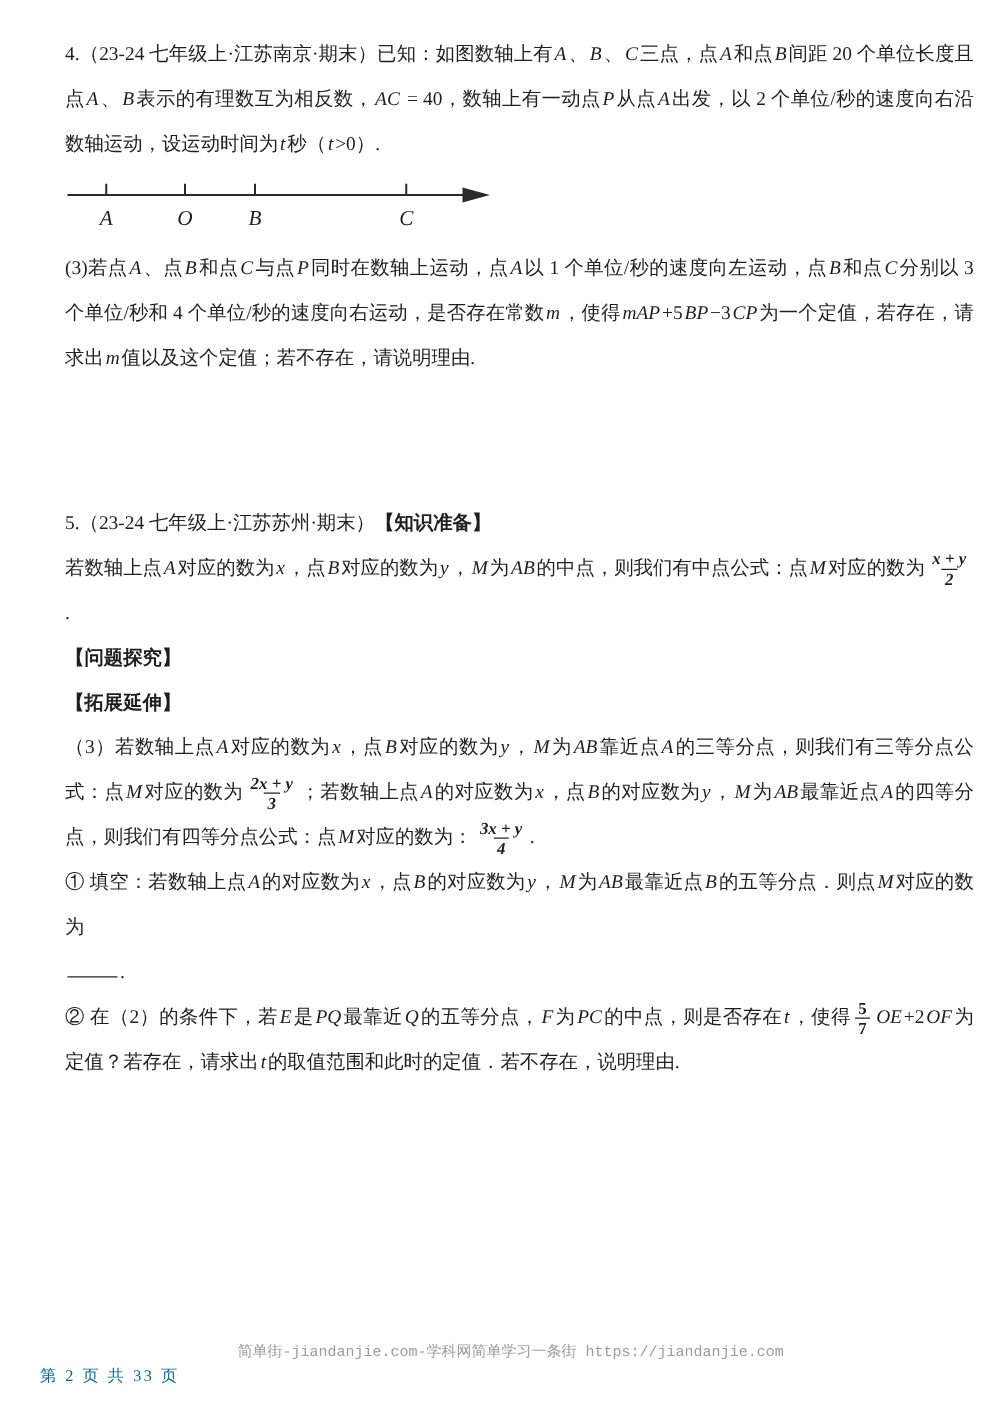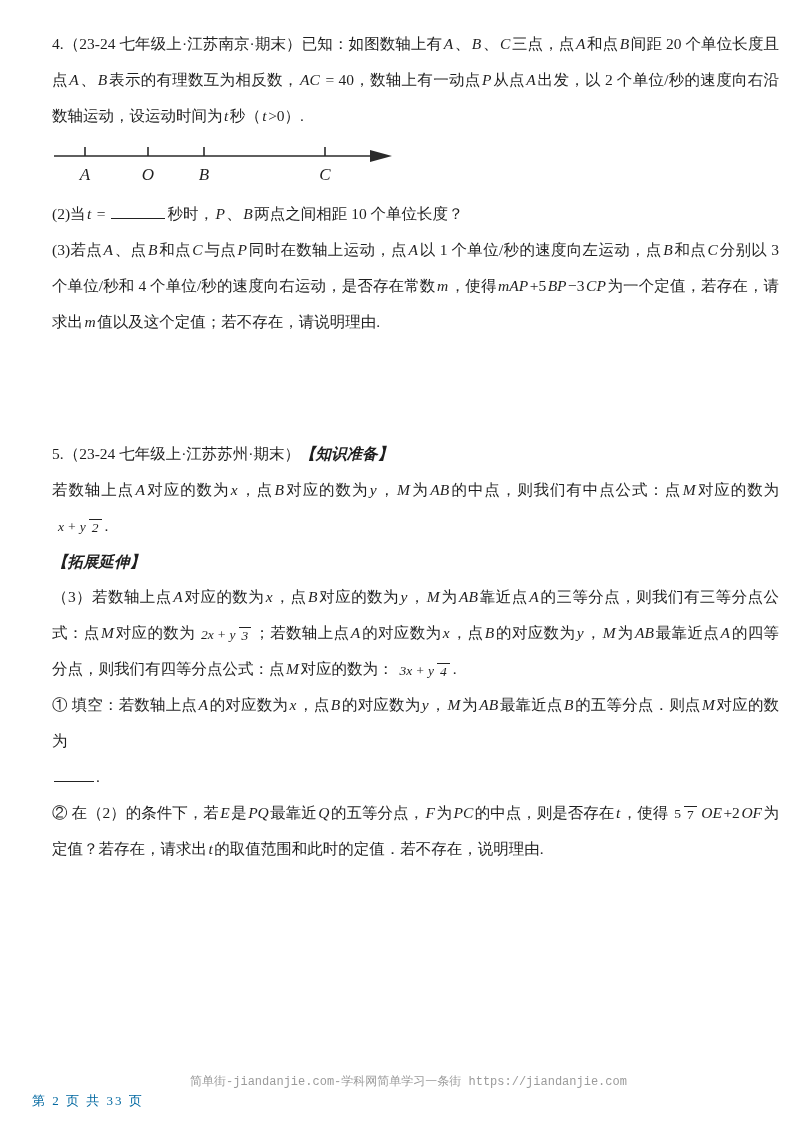--- a/index.html
+++ b/index.html
@@ -14,37 +14,38 @@
     padding:26px 26px 4px 40px;
     margin-left:12px;
   }
   p.line{
     margin:0;
     font-size:15.5px;
     line-height:2.32;
     text-align:justify;
   }
   .mi{font-style:italic;padding:0 1.5px;font-family:"Liberation Serif",serif;}
-  .bd{font-weight:700;font-style:italic;}
+  .bd{font-weight:700;}
   .blank{
     display:inline-block;
     border-bottom:1.4px solid #222;
     height:15px;
     vertical-align:baseline;
     margin:0 2px;
   }
   sup.sup{font-size:9.5px;line-height:0;}
   .frac{
     display:inline-flex;
-    flex-direction:row;
-    align-items:flex-start;
+    flex-direction:column;
+    align-items:center;
     vertical-align:middle;
     line-height:1.15;
     font-size:13.5px;
     margin:0 3px;
+    font-weight:bold;
   }
   .frac.it{font-style:italic;}
   .frac .fd{border-top:1px solid #222;padding:0 3px;}
   .frac .fn{padding:0 3px;}
   .numberline{margin:6px 0 2px 0;}
   .numberline text{
     font-family:"Liberation Serif",serif;
     font-style:italic;
     font-size:17px;
     fill:#1f1f1f;
@@ -81,30 +82,30 @@
     <line x1="33" y1="7" x2="33" y2="16" stroke="#2a2a2a" stroke-width="1.6"></line>
     <line x1="96" y1="7" x2="96" y2="16" stroke="#2a2a2a" stroke-width="1.6"></line>
     <line x1="152" y1="7" x2="152" y2="16" stroke="#2a2a2a" stroke-width="1.6"></line>
     <line x1="273" y1="7" x2="273" y2="16" stroke="#2a2a2a" stroke-width="1.6"></line>
     <text x="33" y="40" text-anchor="middle">A</text>
     <text x="96" y="40" text-anchor="middle">O</text>
     <text x="152" y="40" text-anchor="middle">B</text>
     <text x="273" y="40" text-anchor="middle">C</text>
   </svg>
 
-  <p class="line">(2)当<span class="mi">t</span> = <span class="blank" style="width: 54px;"></span>秒时，<span class="mi">P</span>、<span class="mi">B</span>两点之间相距 10 个单位长度？</p>
   <p class="line">(3)若点<span class="mi">A</span>、点<span class="mi">B</span>和点<span class="mi">C</span>与点<span class="mi">P</span>同时在数轴上运动，点<span class="mi">A</span>以 1 个单位/秒的速度向左运动，点<span class="mi">B</span>和点<span class="mi">C</span>分别以 3 个单位/秒和 4 个单位/秒的速度向右运动，是否存在常数<span class="mi">m</span>，使得<span class="mi">mAP</span>+5<span class="mi">BP</span>−3<span class="mi">CP</span>为一个定值，若存在，请求出<span class="mi">m</span>值以及这个定值；若不存在，请说明理由.</p>
 
   <div class="answer-space"></div>
 
   <p class="line">5.（23-24 七年级上·江苏苏州·期末）<span class="bd">【知识准备】</span></p>
   <p class="line">若数轴上点<span class="mi">A</span>对应的数为<span class="mi">x</span>，点<span class="mi">B</span>对应的数为<span class="mi">y</span>，<span class="mi">M</span>为<span class="mi">AB</span>的中点，则我们有中点公式：点<span class="mi">M</span>对应的数为<span class="frac it">
         <span class="fn">x + y</span>
         <span class="fd">2</span>
       </span>.</p>
+  <p class="line bd">【问题探究】</p>
   <p class="line bd">【拓展延伸】</p>
   <p class="line">（3）若数轴上点<span class="mi">A</span>对应的数为<span class="mi">x</span>，点<span class="mi">B</span>对应的数为<span class="mi">y</span>，<span class="mi">M</span>为<span class="mi">AB</span>靠近点<span class="mi">A</span>的三等分点，则我们有三等分点公式：点<span class="mi">M</span>对应的数为<span class="frac it">
         <span class="fn">2x + y</span>
         <span class="fd">3</span>
       </span>；若数轴上点<span class="mi">A</span>的对应数为<span class="mi">x</span>，点<span class="mi">B</span>的对应数为<span class="mi">y</span>，<span class="mi">M</span>为<span class="mi">AB</span>最靠近点<span class="mi">A</span>的四等分点，则我们有四等分点公式：点<span class="mi">M</span>对应的数为：<span class="frac it">
         <span class="fn">3x + y</span>
         <span class="fd">4</span>
       </span>.</p>
   <p class="line">① 填空：若数轴上点<span class="mi">A</span>的对应数为<span class="mi">x</span>，点<span class="mi">B</span>的对应数为<span class="mi">y</span>，<span class="mi">M</span>为<span class="mi">AB</span>最靠近点<span class="mi">B</span>的五等分点．则点<span class="mi">M</span>对应的数为<br><span class="blank" style="width: 40px;"></span>.</p>
   <p class="line">② 在（2）的条件下，若<span class="mi">E</span>是<span class="mi">PQ</span>最靠近<span class="mi">Q</span>的五等分点，<span class="mi">F</span>为<span class="mi">PC</span>的中点，则是否存在<span class="mi">t</span>，使得<span class="frac">

